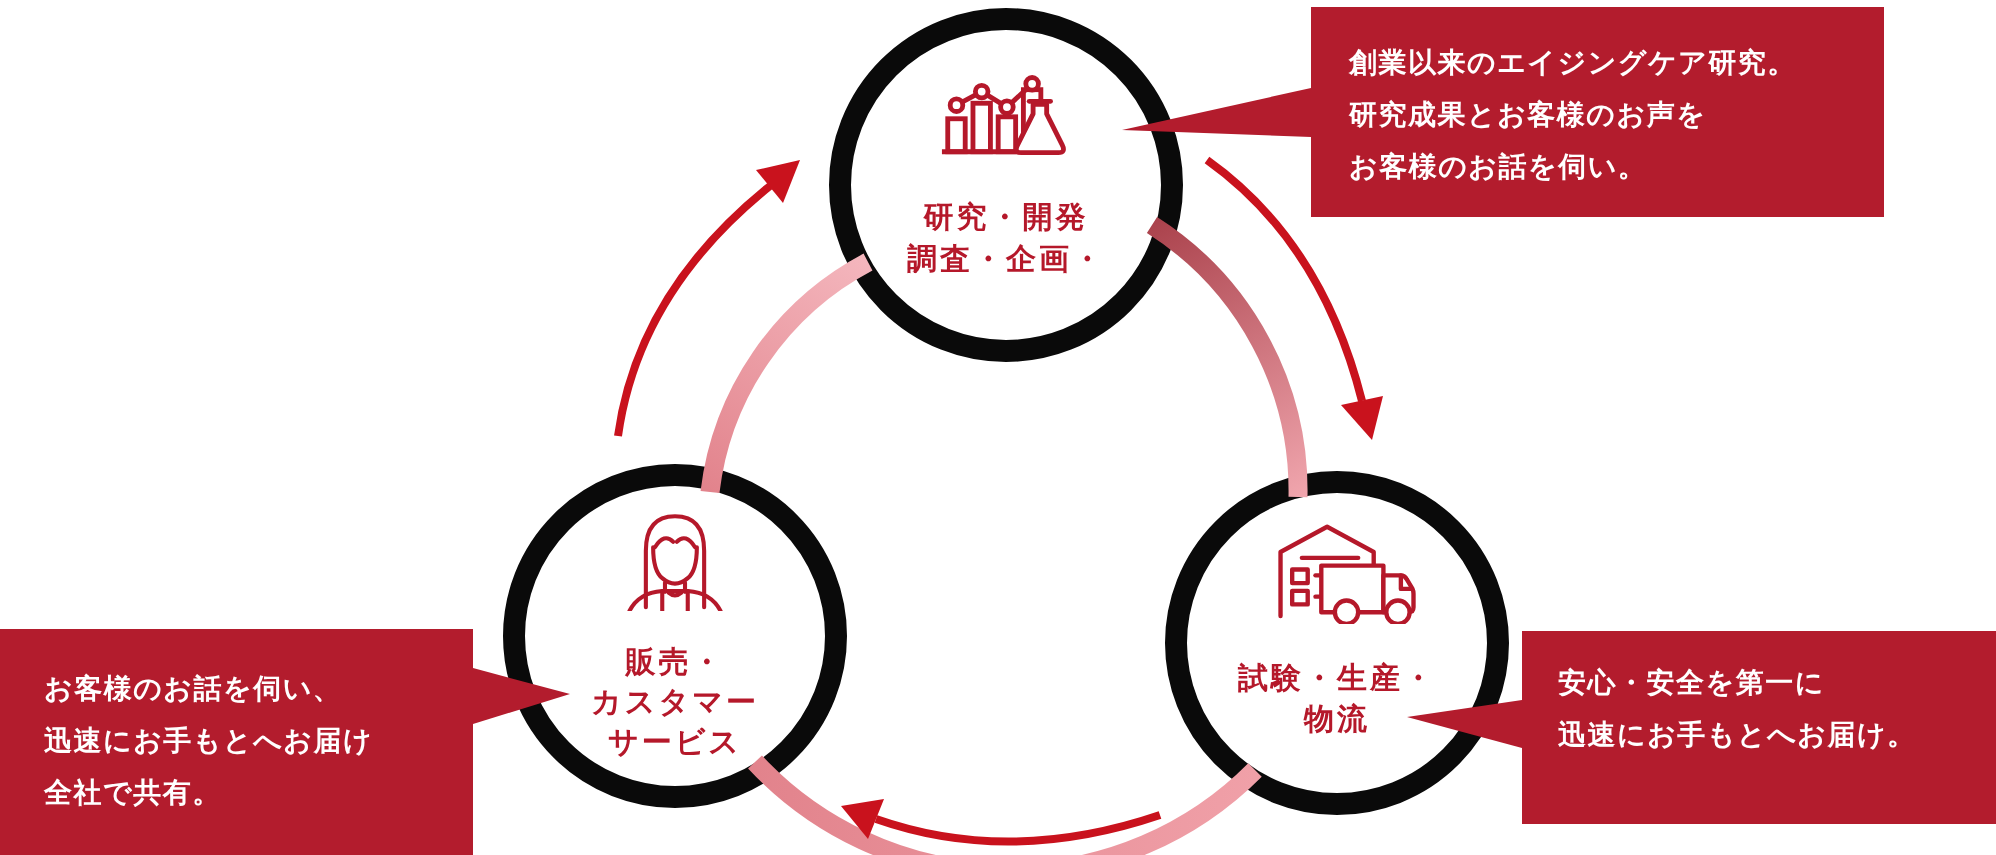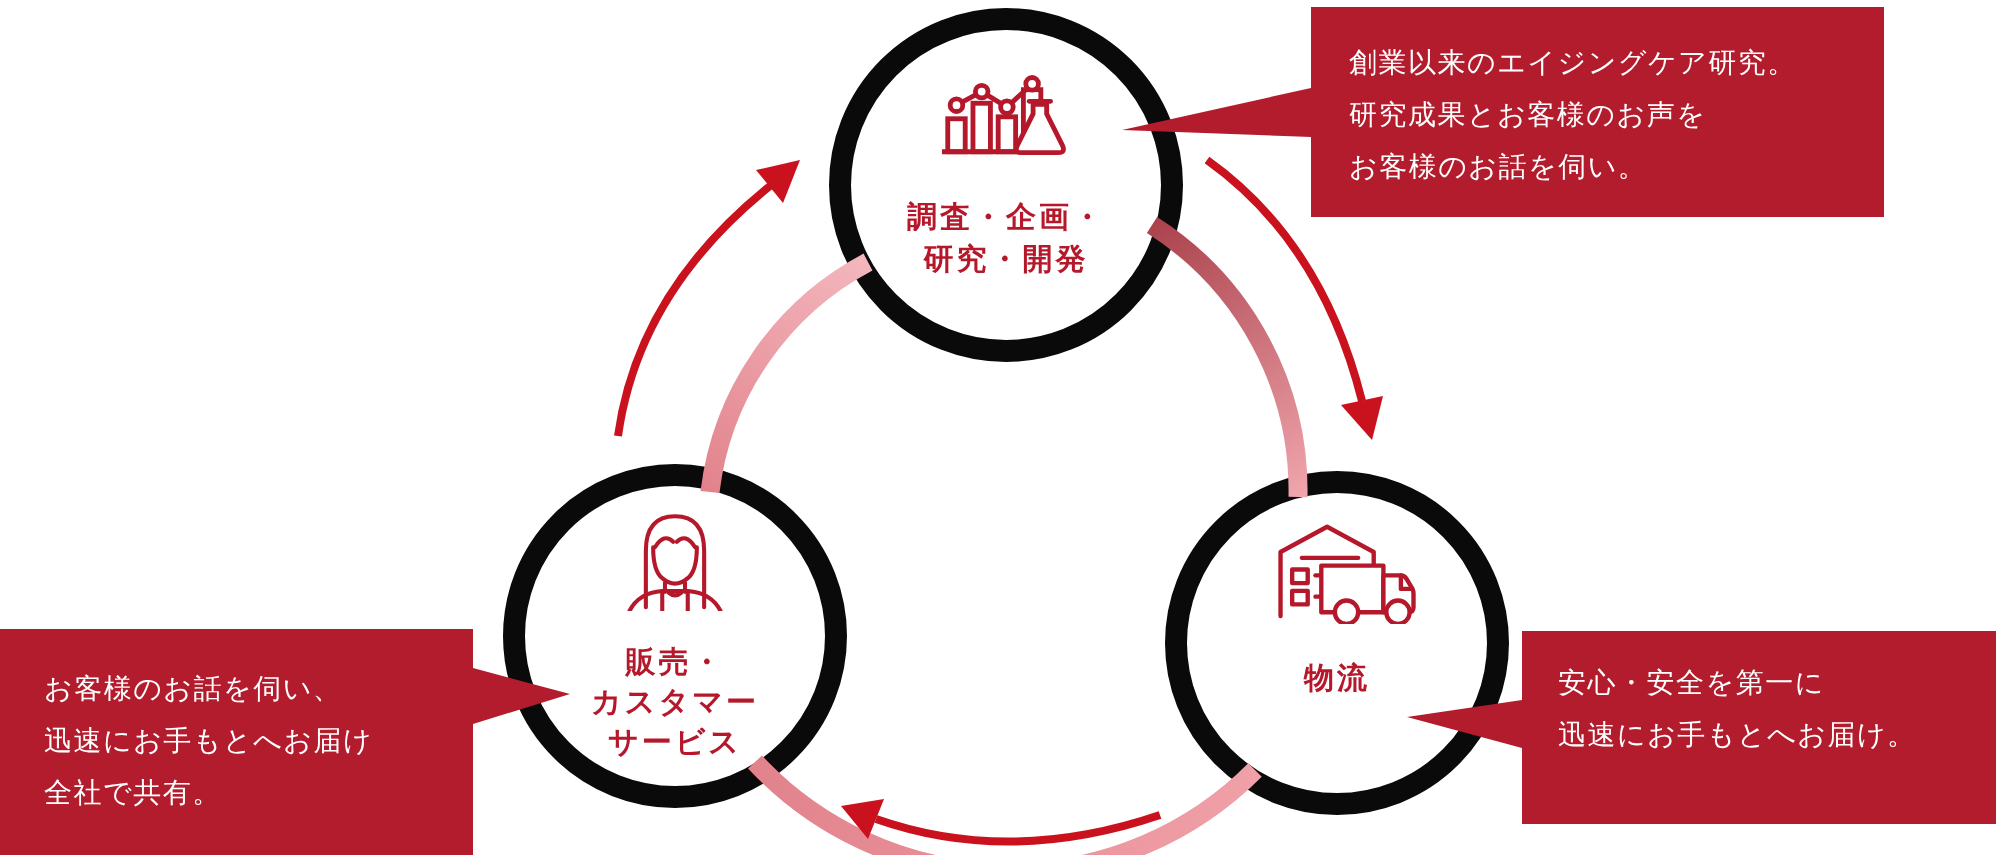--- a/index.html
+++ b/index.html
@@ -25,21 +25,21 @@
   #node-sales .node-icon{left:99px;top:12px;}
   #node-sales .node-label{top:156px;line-height:40px;}
   #node-production{left:1165px;top:471px;width:344px;height:344px;}
   #node-production .node-icon{left:78px;top:22px;}
   #node-production .node-label{top:164px;line-height:41px;}
   
   .overlay{position:absolute;left:0;top:0;z-index:5;pointer-events:none;}
   
   .callout{
     position:absolute;background:#b31c2d;color:#ffffff;z-index:6;
-    font-weight:400;font-size:28px;letter-spacing:1.5px;line-height:52px;
+    font-weight:700;font-size:28px;letter-spacing:1.5px;line-height:52px;
     box-sizing:border-box;
   }
   .callout .ln{display:block;white-space:nowrap;}
   #callout-research{left:1311px;top:7px;width:573px;height:210px;padding:30px 0 0 38px;}
   #callout-production{left:1522px;top:631px;width:474px;height:193px;padding:26px 0 0 36px;}
   #callout-sales{left:0;top:629px;width:473px;height:260px;padding:34px 0 0 44px;}
 </style>
 </head>
 <body>
 
@@ -56,22 +56,22 @@
         <path d="M17 48 L43 34 L69 50 L95 26"></path>
         <circle cx="17" cy="48" r="6.5" fill="#ffffff"></circle>
         <circle cx="43" cy="34" r="6.5" fill="#ffffff"></circle>
         <circle cx="69" cy="50" r="6.5" fill="#ffffff"></circle>
         <circle cx="95" cy="26" r="6.5" fill="#ffffff"></circle>
         <path d="M96 47 L96 57 L80 89 Q76 97 84 97 L122 97 Q130 97 126 89 L110 57 L110 47 Z" fill="#ffffff" stroke-linejoin="round"></path>
         <path d="M92 44 H114" stroke-linecap="round"></path>
       </g>
     </svg>
     <div class="node-label">
+      <span class="ln">研究・開発</span>
       <span class="ln">調査・企画・</span>
-      <span class="ln">研究・開発</span>
     </div>
   </div>
 
   <div class="node" id="node-sales">
     <svg class="node-icon" width="102" height="113" viewBox="0 0 112 124">
       <g fill="none" stroke="#b5182a" stroke-width="4.5" stroke-linecap="round">
         <path d="M24 120 L24 58 Q24 20 56 20 Q88 20 88 58 L88 120"></path>
         <path d="M32 54 Q32 80 42 88 Q49 94 56 94 Q63 94 70 88 Q80 80 80 54"></path>
         <path d="M34 54 Q44 38 54 48"></path>
         <path d="M78 54 Q68 38 58 48"></path>
@@ -100,20 +100,21 @@
         <path d="M52 62 h10"></path>
         <path d="M52 84 h10"></path>
         <rect x="58" y="52" width="64" height="48" fill="#ffffff"></rect>
         <path d="M122 100 V62 H140 Q144 62 146 66 L152 76 Q153 78 153 81 V95 Q153 100 148 100 Z" fill="#ffffff"></path>
         <path d="M140 62 V76 H151"></path>
         <circle cx="84" cy="100" r="12" fill="#ffffff"></circle>
         <circle cx="137" cy="100" r="12" fill="#ffffff"></circle>
       </g>
     </svg>
     <div class="node-label">
+      <span class="ln">試験・生産・</span>
       <span class="ln">物流</span>
     </div>
   </div>
 
   <svg class="overlay" width="1996" height="855" viewBox="0 0 1996 855">
     <defs>
       <linearGradient id="gA" gradientUnits="userSpaceOnUse" x1="868" y1="262" x2="710" y2="492">
         <stop offset="0" stop-color="#f4b6bd"></stop>
           <stop offset="1" stop-color="#e2838c"></stop>
       </linearGradient>

